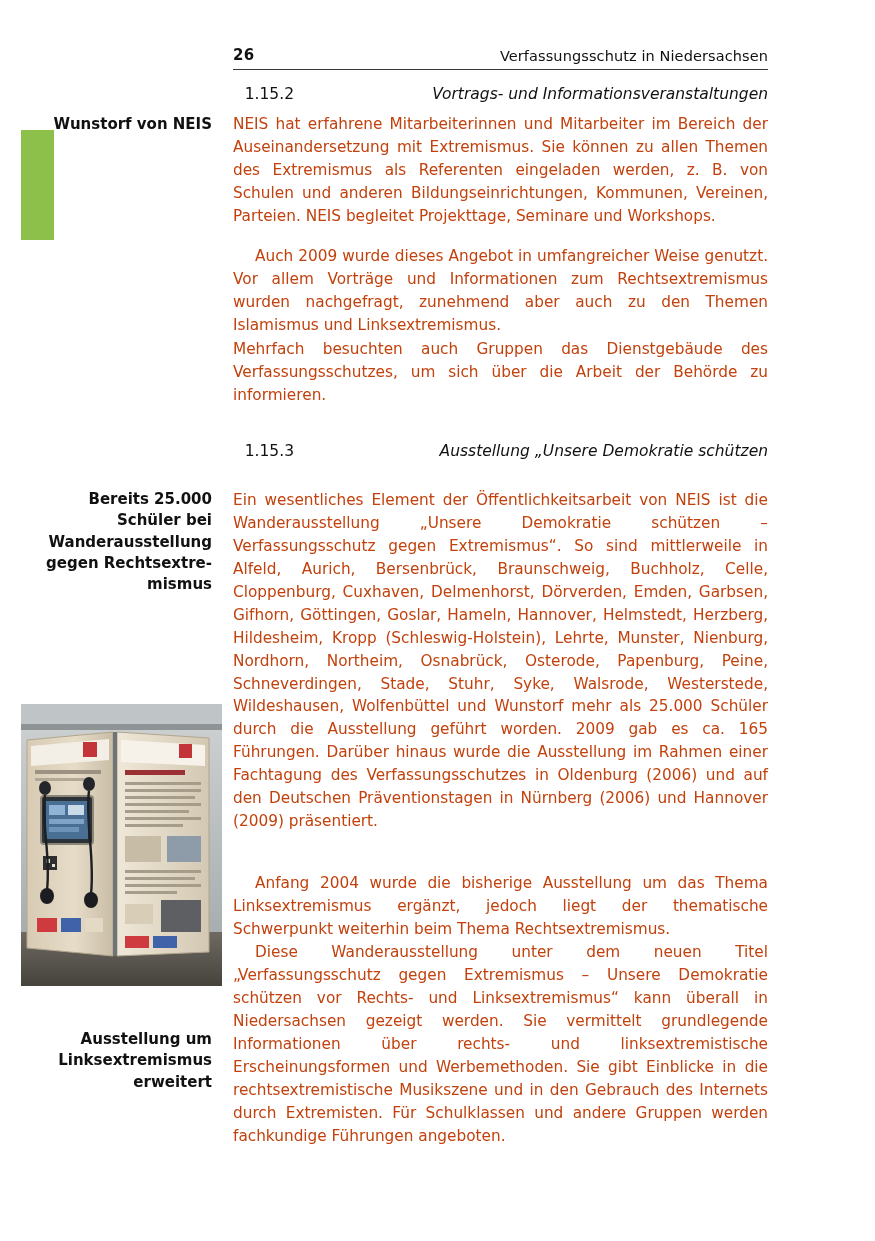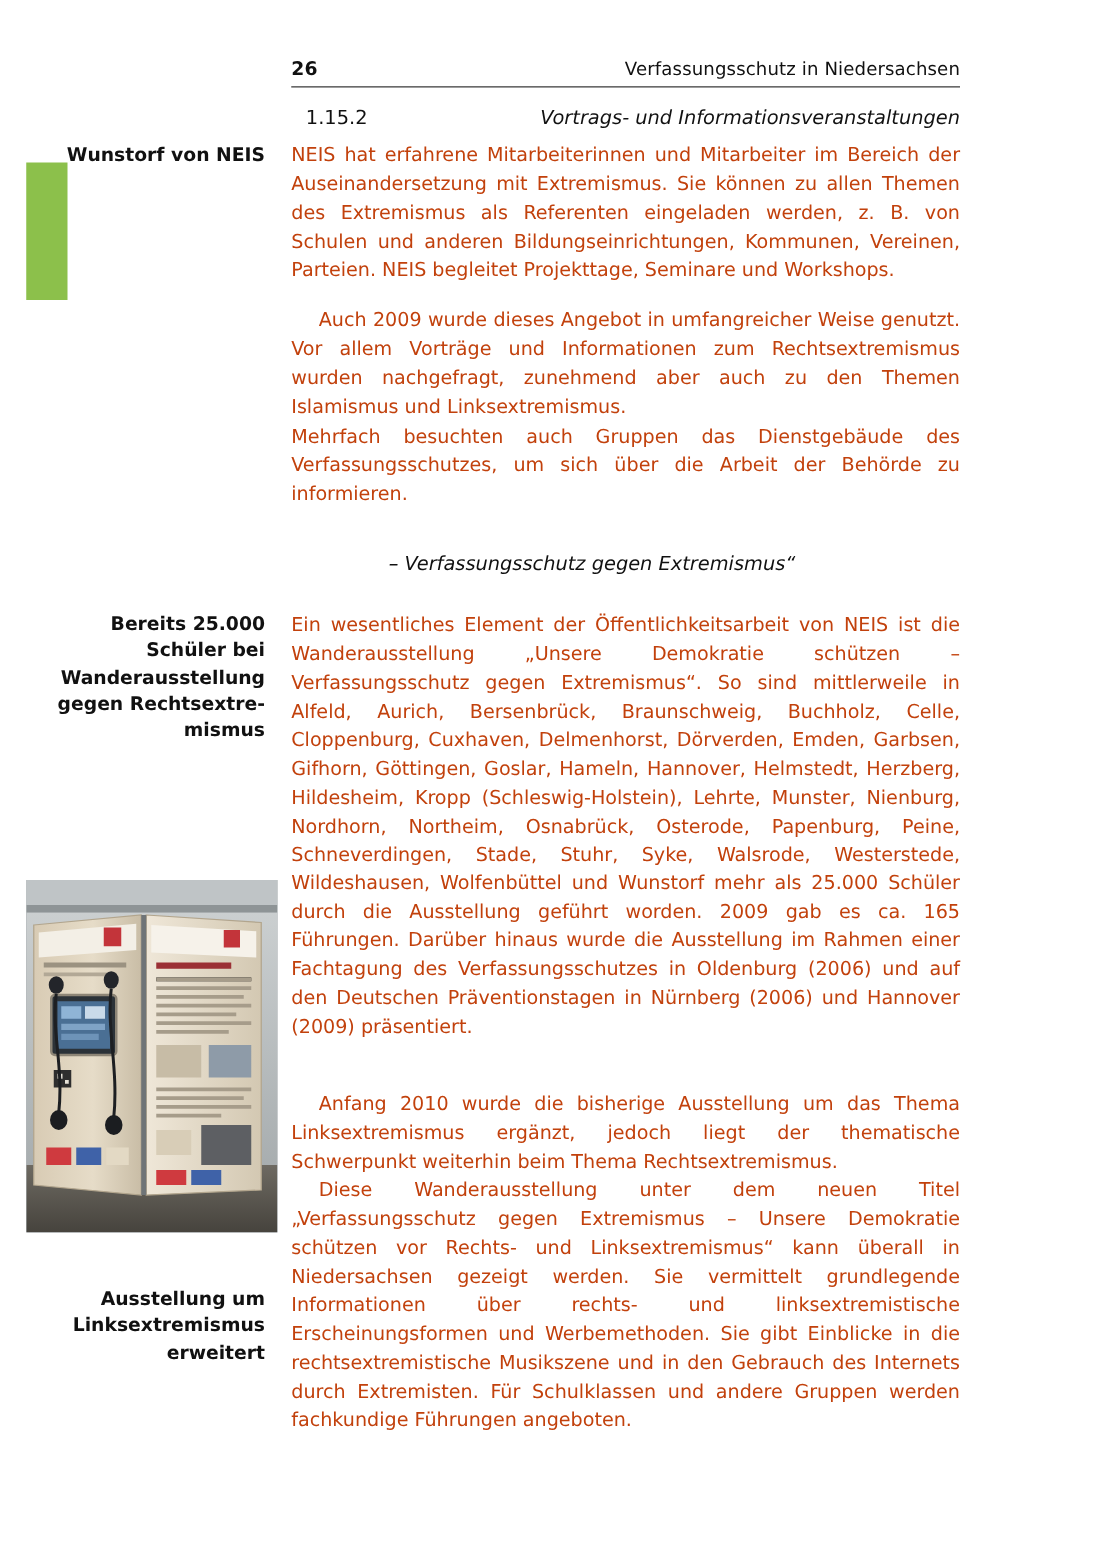--- a/index.html
+++ b/index.html
@@ -245,19 +245,22 @@
 
   <div class="col heading heading-row" id="h-1152">
     <span class="num">1.15.2</span>
     <span class="ttl">Vortrags- und Informationsveranstaltungen</span>
   </div>
   <p class="col body" id="p-neis1">NEIS hat erfahrene Mitarbeiterinnen und Mitarbeiter im Be­reich der  Auseinandersetzung mit Extremismus. Sie können zu allen Themen des Extremismus als Referenten eingela­den werden, z. B. von Schulen und anderen Bildungseinrich­tungen, Kommunen, Vereinen, Parteien. NEIS begleitet Pro­jekttage, Seminare und Workshops.</p>
   <p class="col body indent" id="p-neis2">Auch 2009 wurde dieses Angebot in umfangreicher Weise genutzt. Vor allem Vorträge und Informationen zum Rechts­extremismus wurden nachgefragt, zunehmend aber auch zu den Themen Islamismus und Linksextremismus.</p>
   <p class="col body" id="p-neis3">Mehrfach besuchten auch Gruppen das Dienstgebäude des Verfassungsschutzes, um sich über die Arbeit der Behörde zu informieren.</p>
 
   <div class="col" id="h-1153">
-    <div class="heading heading-sub">– Verfassungsschutz gegen Extremismus“</div>
+    <div class="heading heading-row">
+      <span class="num">1.15.3</span>
+      <span class="ttl">Ausstellung „Unsere Demokratie schützen</span>
+    </div>
   </div>
   <p class="col body" id="p-aus1">Ein wesentliches Element der Öffentlichkeitsarbeit von NEIS ist die Wanderausstellung „Unsere Demokratie schützen – Verfassungsschutz gegen Extremismus“. So sind mittlerweile in Alfeld, Aurich, Bersenbrück, Braunschweig, Buchholz, Cel­le, Cloppenburg, Cuxhaven, Delmenhorst, Dörverden, Em­den, Garbsen, Gifhorn, Göttingen, Goslar, Hameln, Hannover, Helmstedt, Herzberg, Hildesheim, Kropp (Schleswig-Holstein), Lehrte, Munster, Nienburg, Nordhorn, Northeim, Osnabrück, Osterode, Papenburg, Peine, Schneverdingen, Stade, Stuhr, Syke, Walsrode, Westerstede, Wildeshausen, Wolfenbüttel und Wunstorf mehr als 25.000 Schüler durch die Ausstellung geführt worden. 2009 gab es ca. 165 Führungen. Darüber hi­naus wurde die Ausstellung im Rahmen einer Fachtagung des Verfassungsschutzes in Oldenburg (2006) und auf den Deut­schen Präventionstagen in Nürnberg (2006) und Hannover (2009) präsentiert.</p>
-  <p class="col body indent" id="p-aus2">Anfang 2010 wurde die bisherige Ausstellung um das The­ma Linksextremismus ergänzt, jedoch liegt der thematische Schwerpunkt weiterhin beim Thema Rechtsextremismus.</p>
+  <p class="col body indent" id="p-aus2">Anfang 2004 wurde die bisherige Ausstellung um das The­ma Linksextremismus ergänzt, jedoch liegt der thematische Schwerpunkt weiterhin beim Thema Rechtsextremismus.</p>
   <p class="col body indent" id="p-aus3">Diese Wanderausstellung unter dem neuen Titel „Verfas­sungsschutz gegen Extremismus – Unsere Demokratie schüt­zen vor Rechts- und Linksextremismus“ kann überall in Nie­dersachsen gezeigt werden. Sie vermittelt grundlegende Informationen über rechts- und linksextremistische Erschei­nungsformen und Werbemethoden. Sie gibt Einblicke in die rechtsextremistische Musikszene und in den Gebrauch des In­ternets durch Extremisten. Für Schulklassen und andere Grup­pen werden fachkundige Führungen angeboten.</p>
 
 </div>
 
 </body></html>

